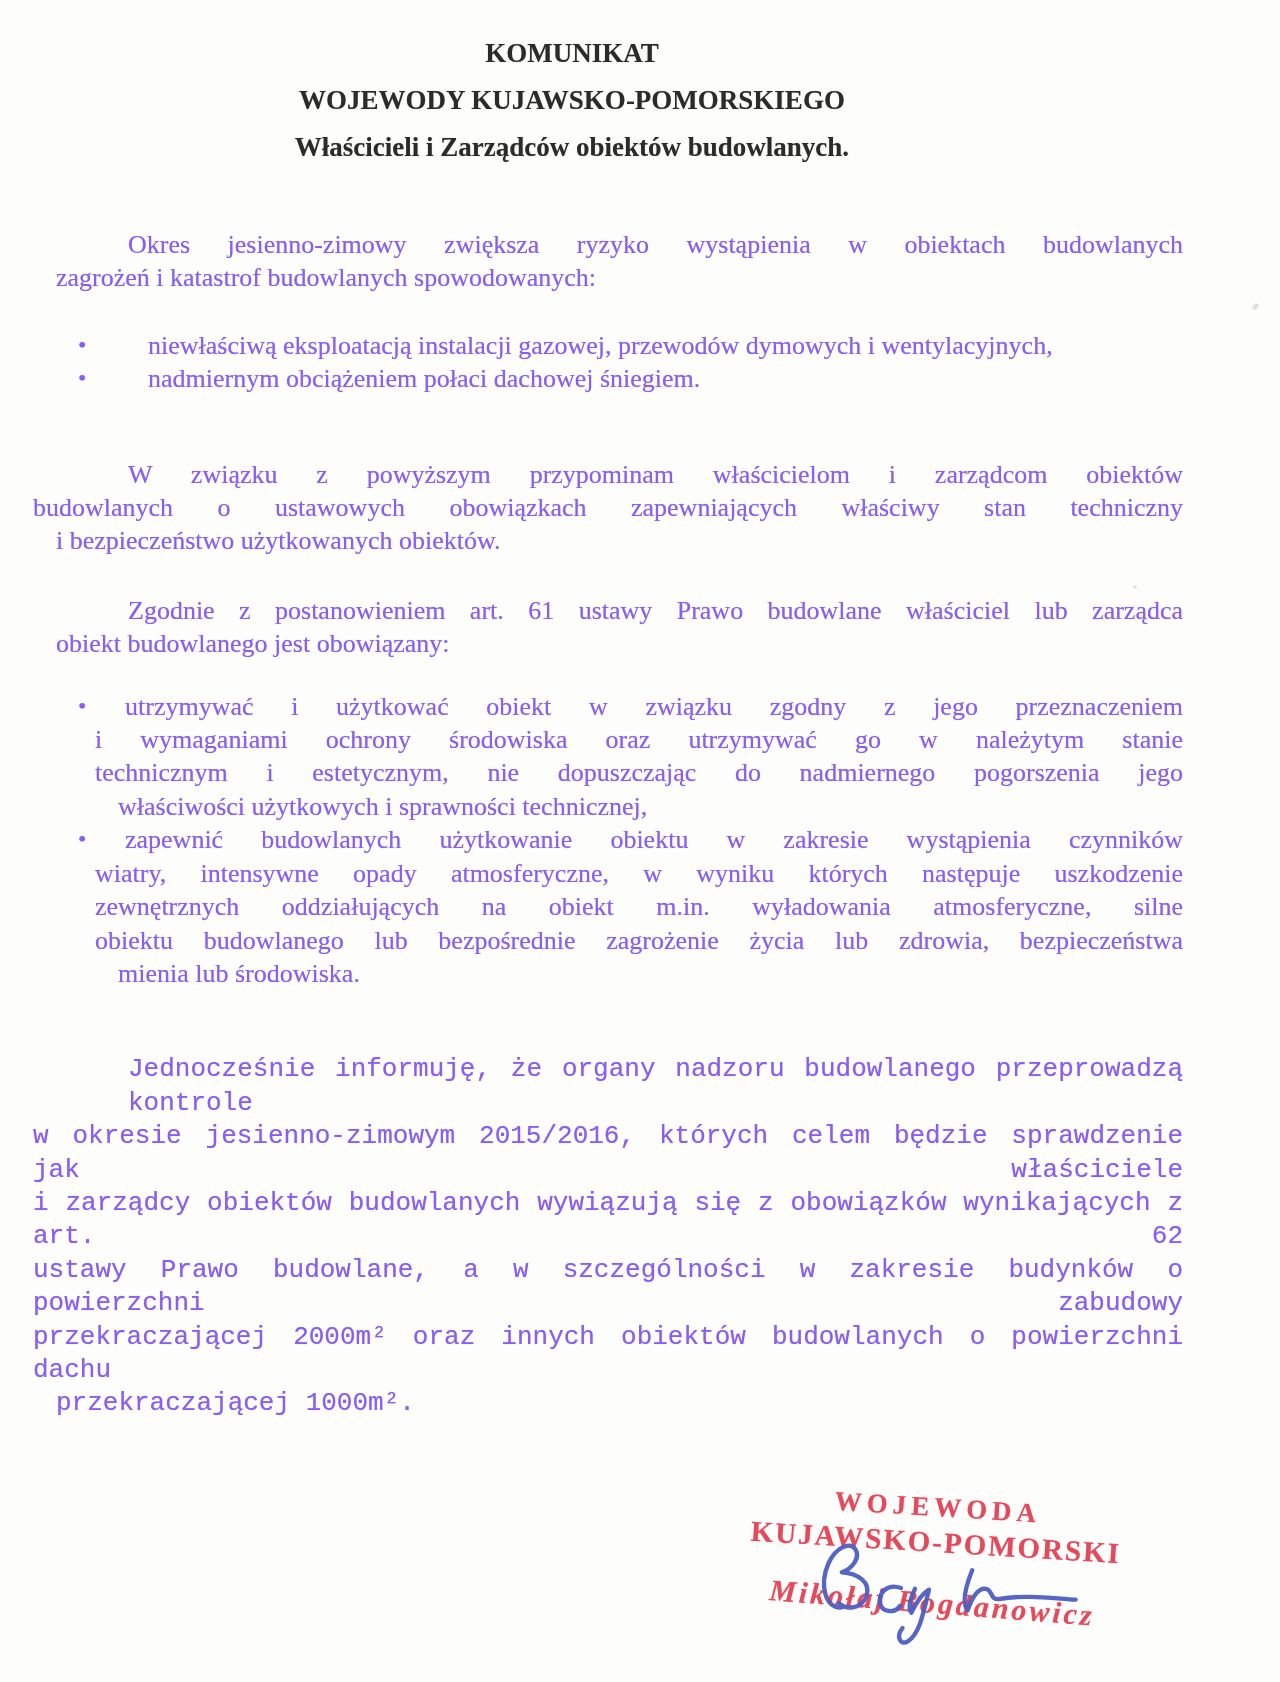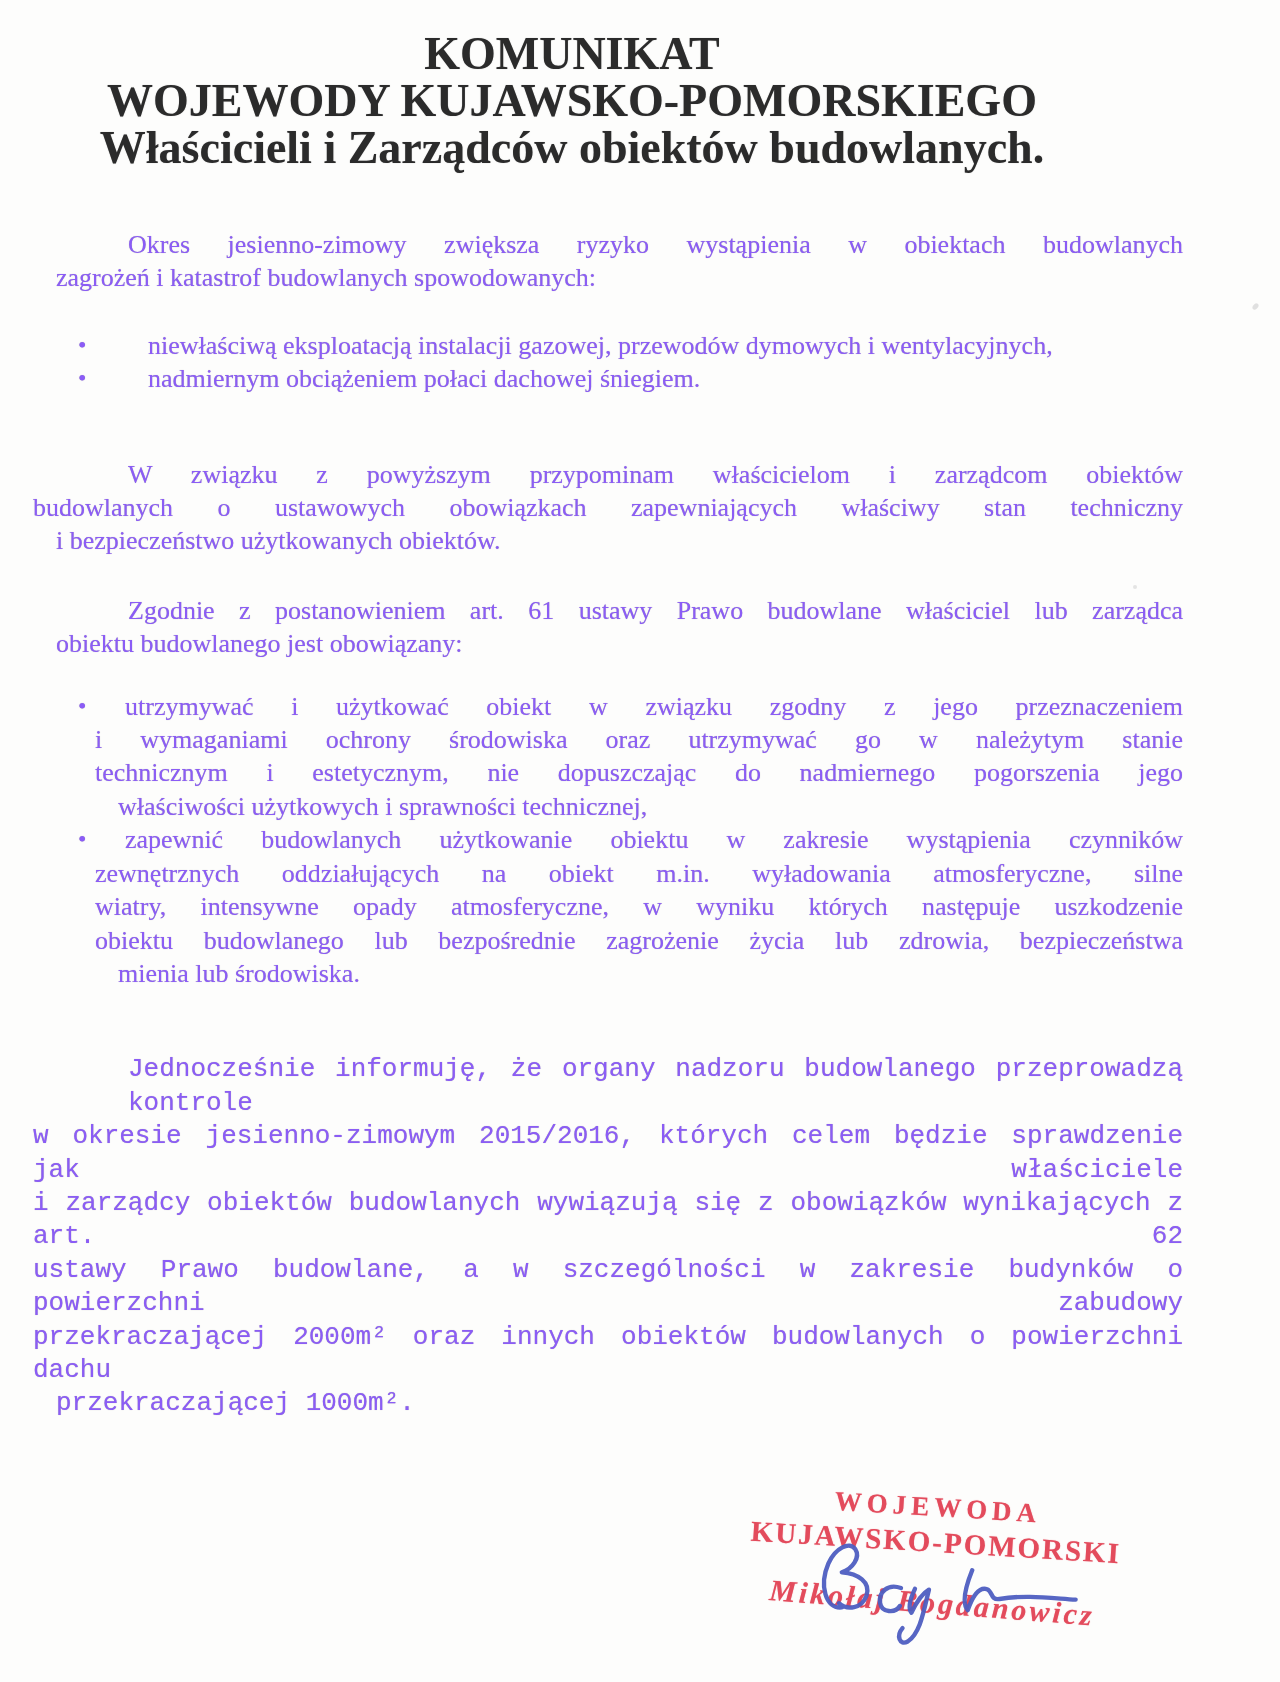--- a/index.html
+++ b/index.html
@@ -19,21 +19,21 @@
     position:absolute;
     left:33px;top:0;
     width:1150px;
   }
   
   .title-block{
     padding-top:30px;
     padding-right:72px;
     text-align:center;
     font-weight:bold;
-    font-size:46px;
+    font-size:27px;
     line-height:47px;
     color:#2b2b2b;
     text-shadow:0 0 1px rgba(40,40,40,.35);
   }
   
   .doc-body{
     margin-top:57px;
     font-size:26px;
     line-height:33.4px;
     color:#8b5cf6;
@@ -126,35 +126,35 @@
             <div class="tline last ifirst">nadmiernym obciążeniem połaci dachowej śniegiem.</div>
           </div>
         </div>
         <div class="block">
           <div class="tline ind">W związku z powyższym przypominam właścicielom i zarządcom obiektów</div>
           <div class="tline">budowlanych o ustawowych obowiązkach zapewniających właściwy stan techniczny</div>
           <div class="tline last">i bezpieczeństwo użytkowanych obiektów.</div>
         </div>
         <div class="block">
           <div class="tline ind">Zgodnie z postanowieniem art. 61 ustawy Prawo budowlane właściciel lub zarządca</div>
-          <div class="tline last">obiektu budowlanego jest obowiązany:</div>
+          <div class="tline last">obiekt budowlanego jest obowiązany:</div>
         </div>
         <div class="block">
           <div class="item">
             <span class="dot">•</span>
             <div class="tline ifirst">utrzymywać i użytkować obiekt w związku zgodny z jego przeznaczeniem</div>
             <div class="tline">i wymaganiami ochrony środowiska oraz utrzymywać go w należytym stanie</div>
             <div class="tline">technicznym i estetycznym, nie dopuszczając do nadmiernego pogorszenia jego</div>
             <div class="tline last">właściwości użytkowych i sprawności technicznej,</div>
           </div>
           <div class="item">
             <span class="dot">•</span>
             <div class="tline ifirst">zapewnić budowlanych użytkowanie obiektu w zakresie wystąpienia czynników</div>
+            <div class="tline">wiatry, intensywne opady atmosferyczne, w wyniku których następuje uszkodzenie</div>
             <div class="tline">zewnętrznych oddziałujących na obiekt m.in. wyładowania atmosferyczne, silne</div>
-            <div class="tline">wiatry, intensywne opady atmosferyczne, w wyniku których następuje uszkodzenie</div>
             <div class="tline">obiektu budowlanego lub bezpośrednie zagrożenie życia lub zdrowia, bezpieczeństwa</div>
             <div class="tline last">mienia lub środowiska.</div>
           </div>
         </div>
         <div class="block">
           <div class="tline ind">Jednocześnie informuję, że organy nadzoru budowlanego przeprowadzą kontrole</div>
           <div class="tline">w okresie jesienno-zimowym 2015/2016, których celem będzie sprawdzenie jak właściciele</div>
           <div class="tline">i zarządcy obiektów budowlanych wywiązują się z obowiązków wynikających z art. 62</div>
           <div class="tline">ustawy Prawo budowlane, a w szczególności w zakresie budynków o powierzchni zabudowy</div>
           <div class="tline">przekraczającej 2000m² oraz innych obiektów budowlanych o powierzchni dachu</div>

